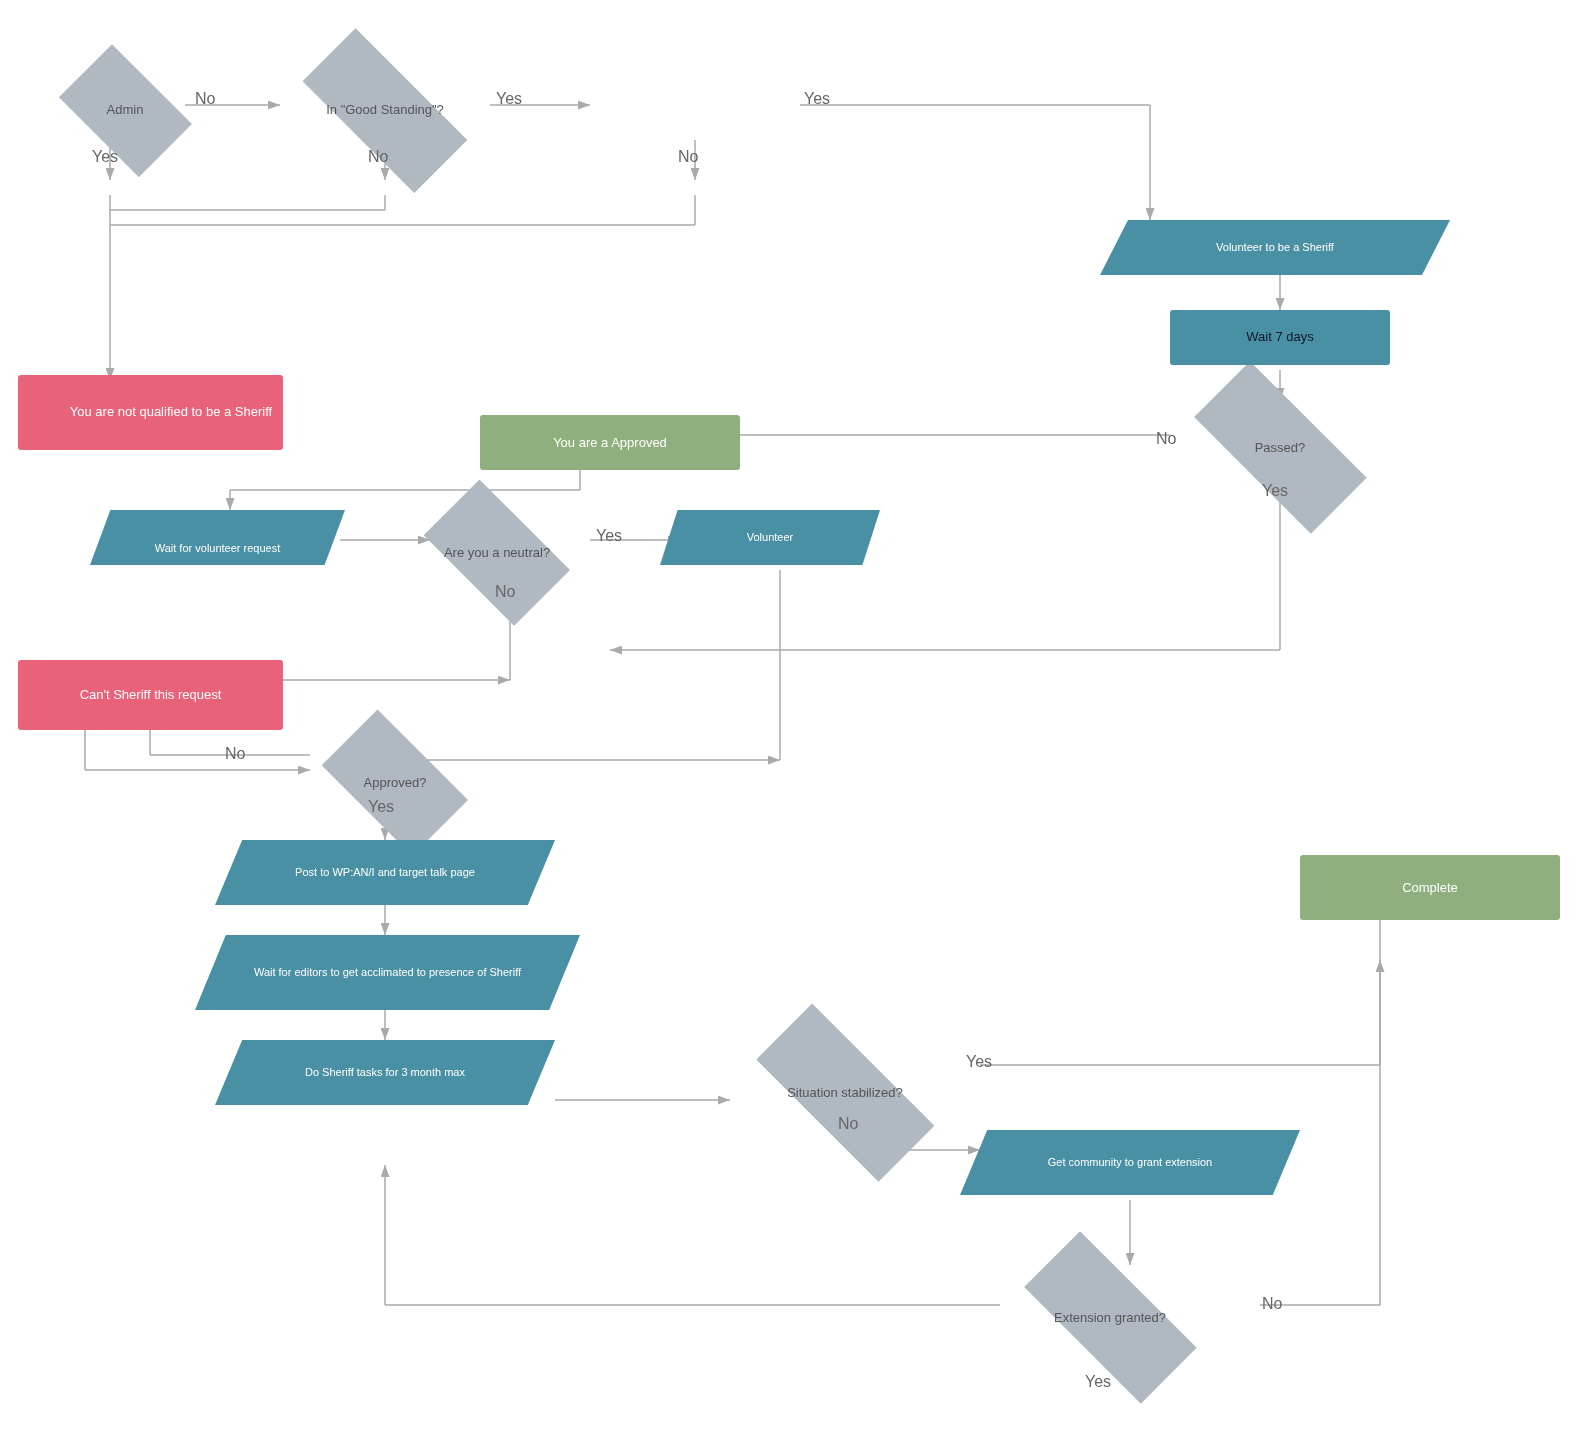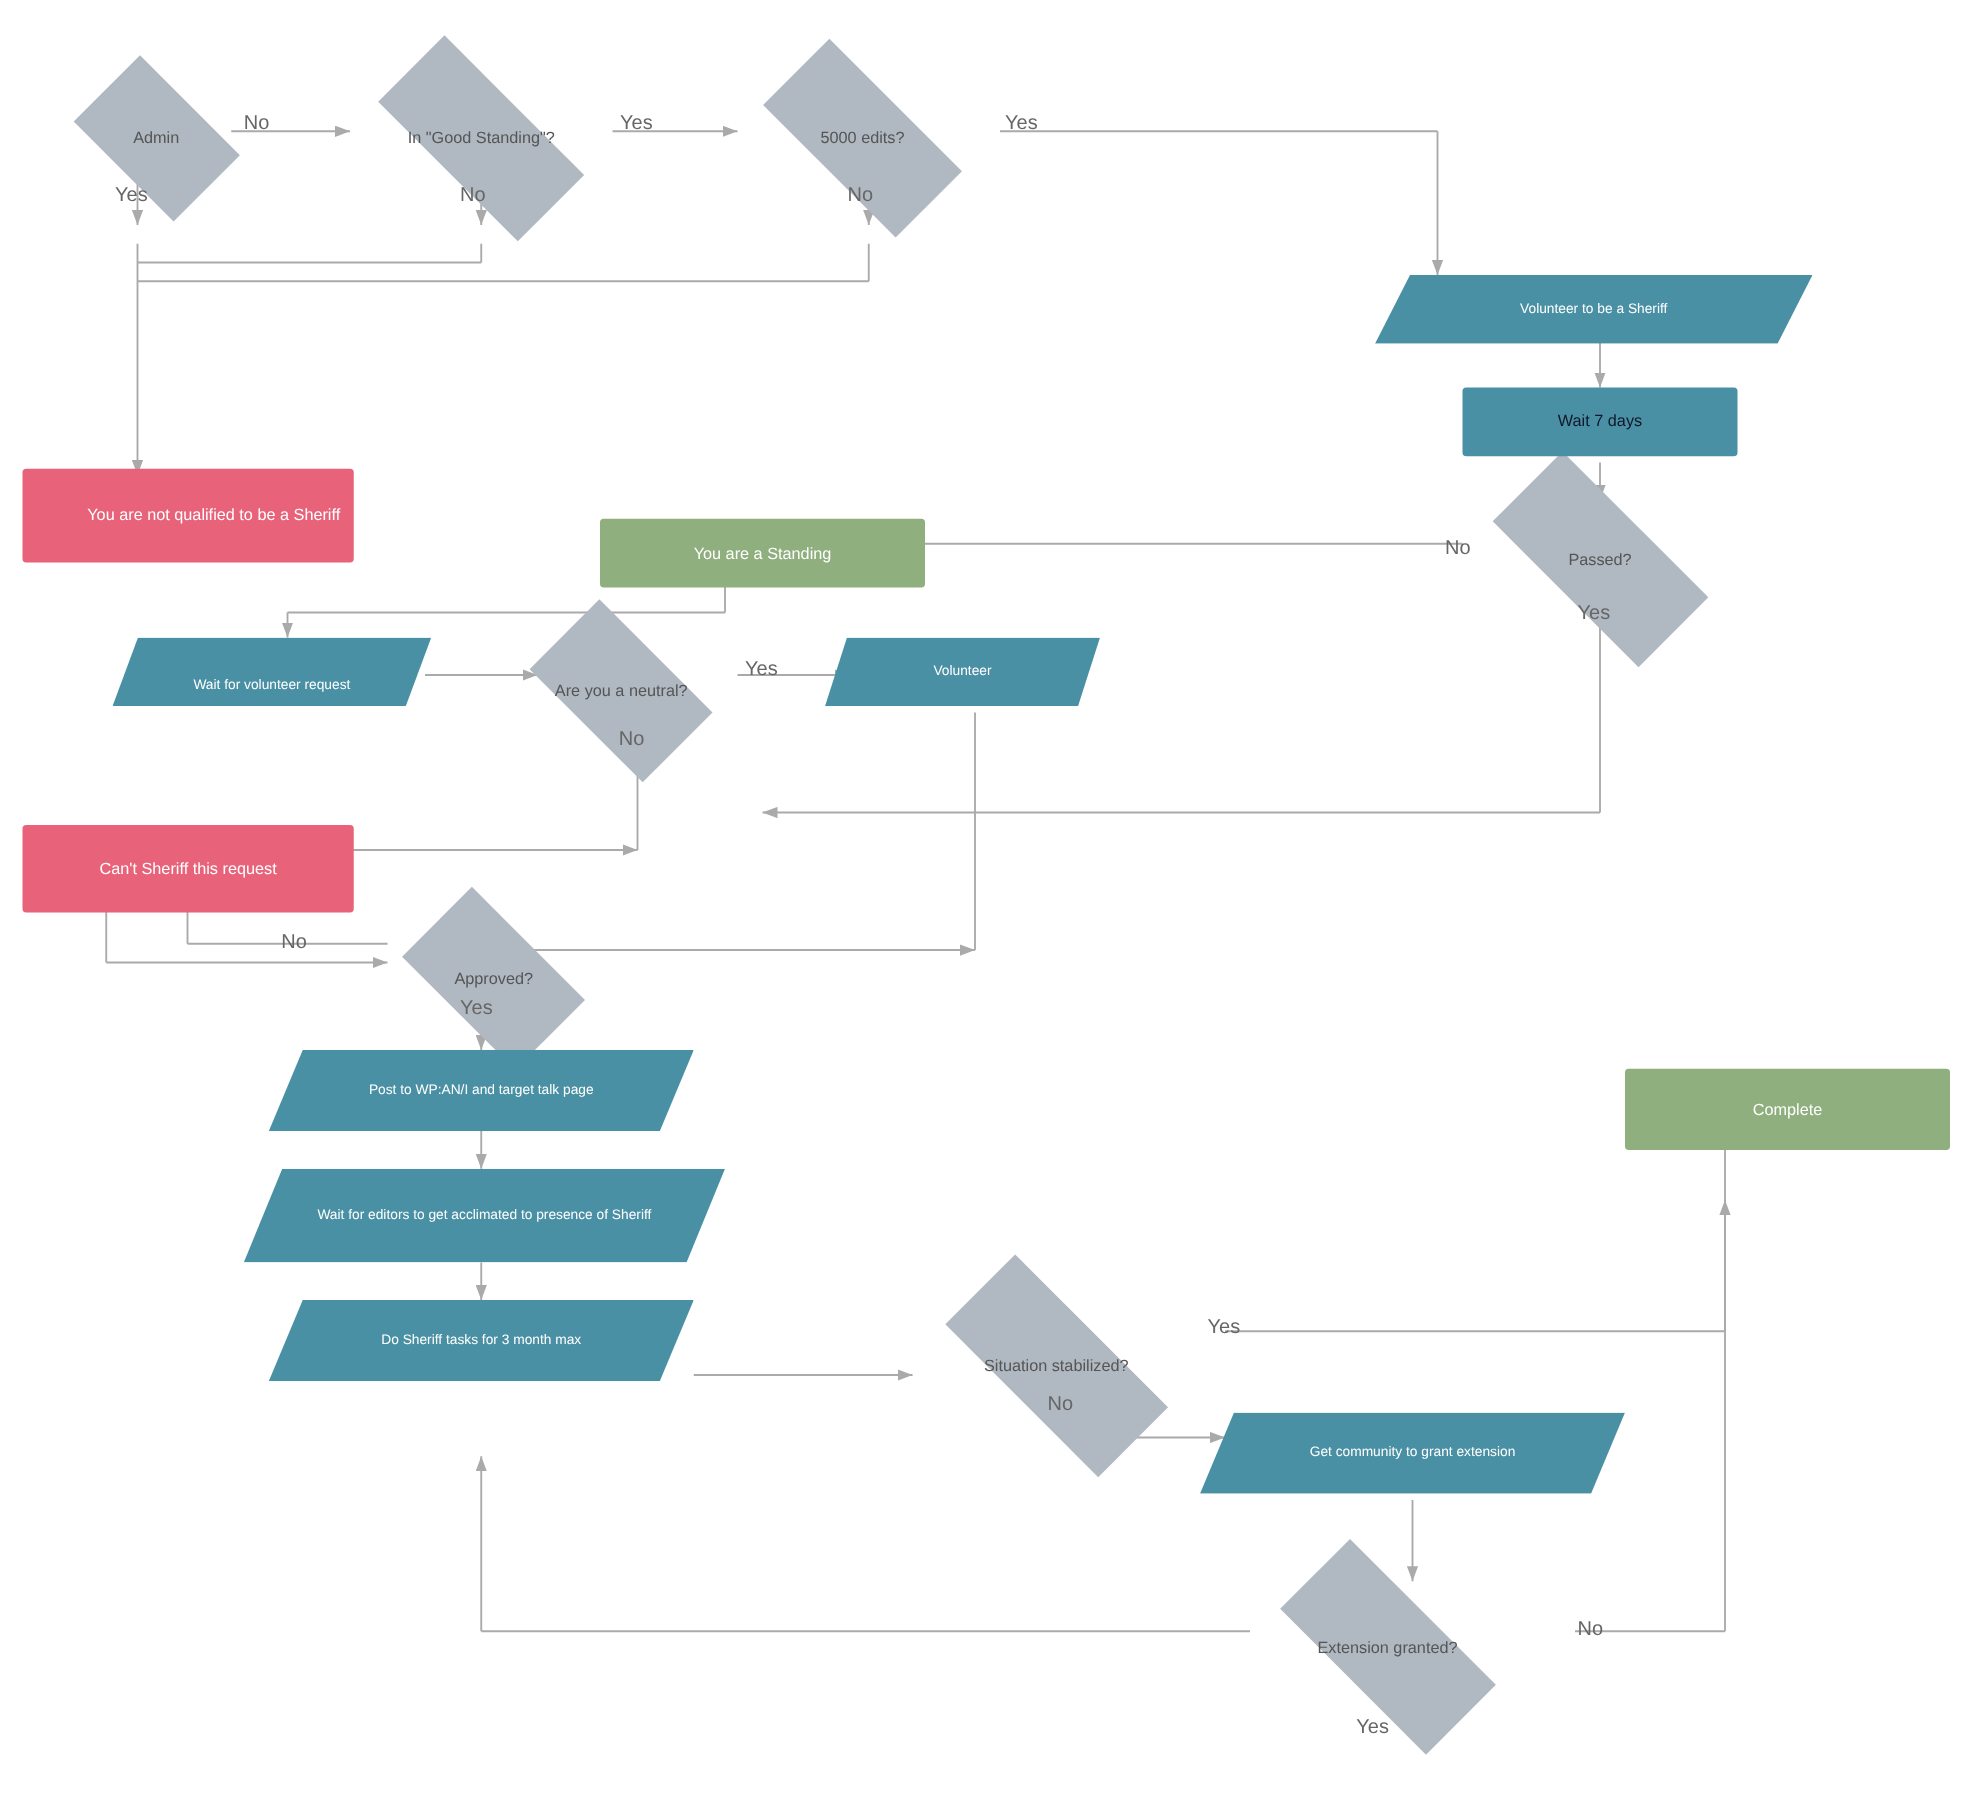--- a/index.html
+++ b/index.html
@@ -215,25 +215,20 @@
       <span>Admin</span>
     </div>
   </div>
 
   <div class="diamond" style="left:280px; top:60px; width:210px; height:100px;">
     <div class="diamond-inner">
       <span>In "Good Standing"?</span>
     </div>
   </div>
 
-  <div class="diamond" style="left:590px; top:60px; width:200px; height:100px;">
-    <div class="diamond-inner">
-      <span>5000 edits?</span>
-    </div>
-  </div>
 
   <div class="diamond" style="left:1170px; top:395px; width:220px; height:105px;">
     <div class="diamond-inner">
       <span>Passed?</span>
     </div>
   </div>
 
   <div class="diamond" style="left:412px; top:500px; width:170px; height:105px;">
     <div class="diamond-inner">
       <span>Are you a neutral?</span>
@@ -284,21 +279,21 @@
 
   <div class="parallelogram" style="left:215px; top:1040px; width:340px; height:65px;">
     <span>Do Sheriff tasks for 3 month max</span>
   </div>
 
   <div class="parallelogram" style="left:960px; top:1130px; width:340px; height:65px;">
     <span>Get community to grant extension</span>
   </div>
 
   <div class="rect-green" style="left:480px; top:415px; width:260px; height:55px;">
-    <span>You are a Standing</span>
+    <span>You are a Approved</span>
   </div>
 
   <div class="rect-green" style="left:1300px; top:855px; width:260px; height:65px;">
     <span>Complete</span>
   </div>
 
   <div class="rect-pink" style="left:18px; top:375px; width:265px; height:75px;padding-left:41px;">
     <span>You are not qualified to be a Sheriff</span>
   </div>
 

